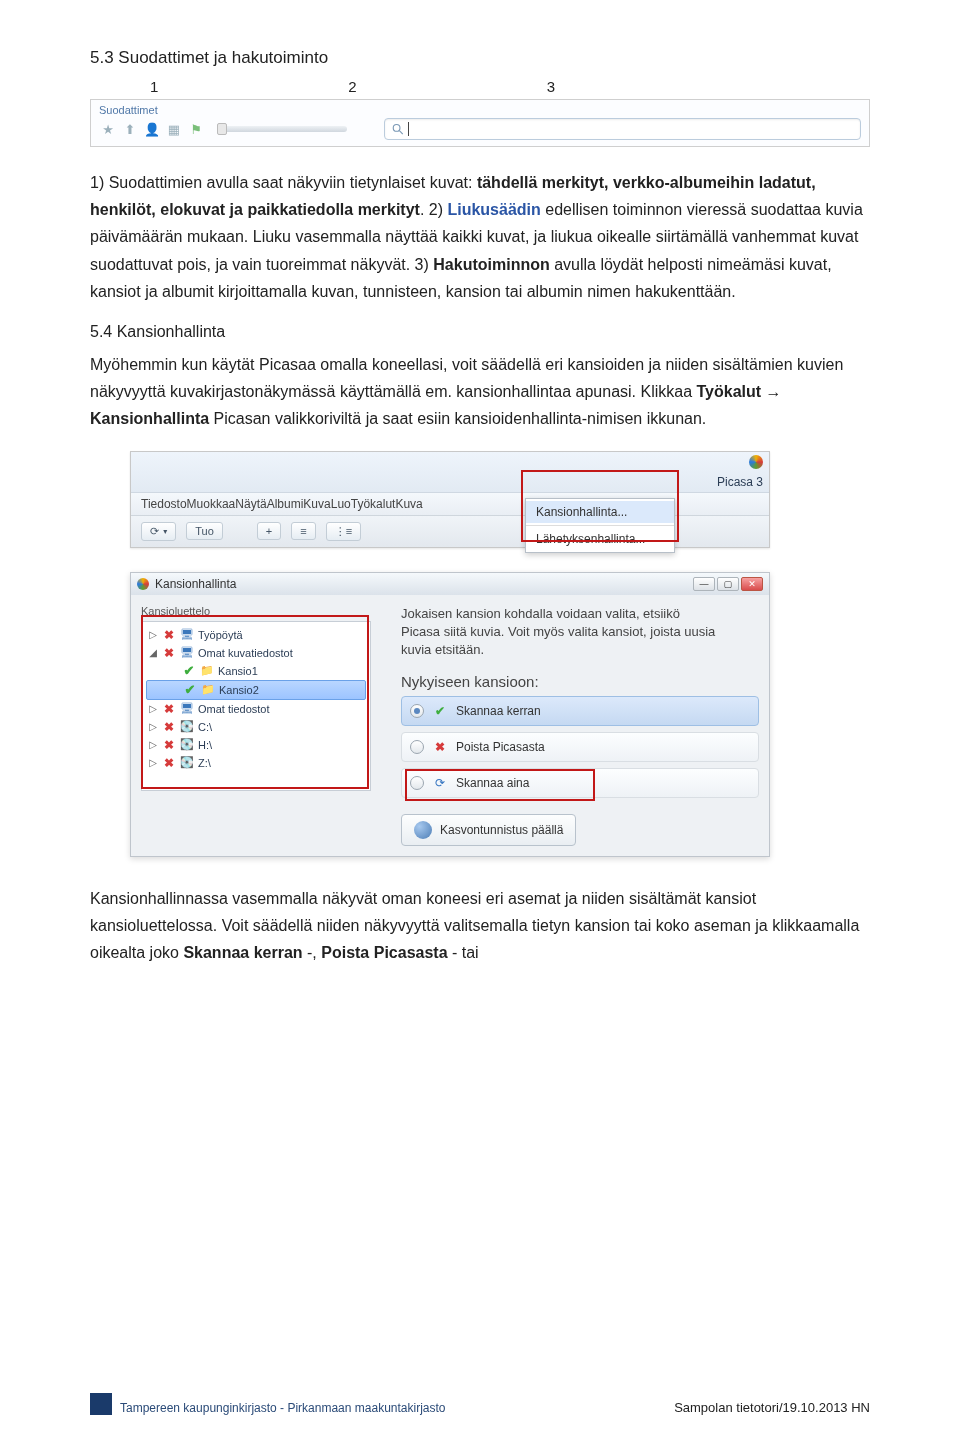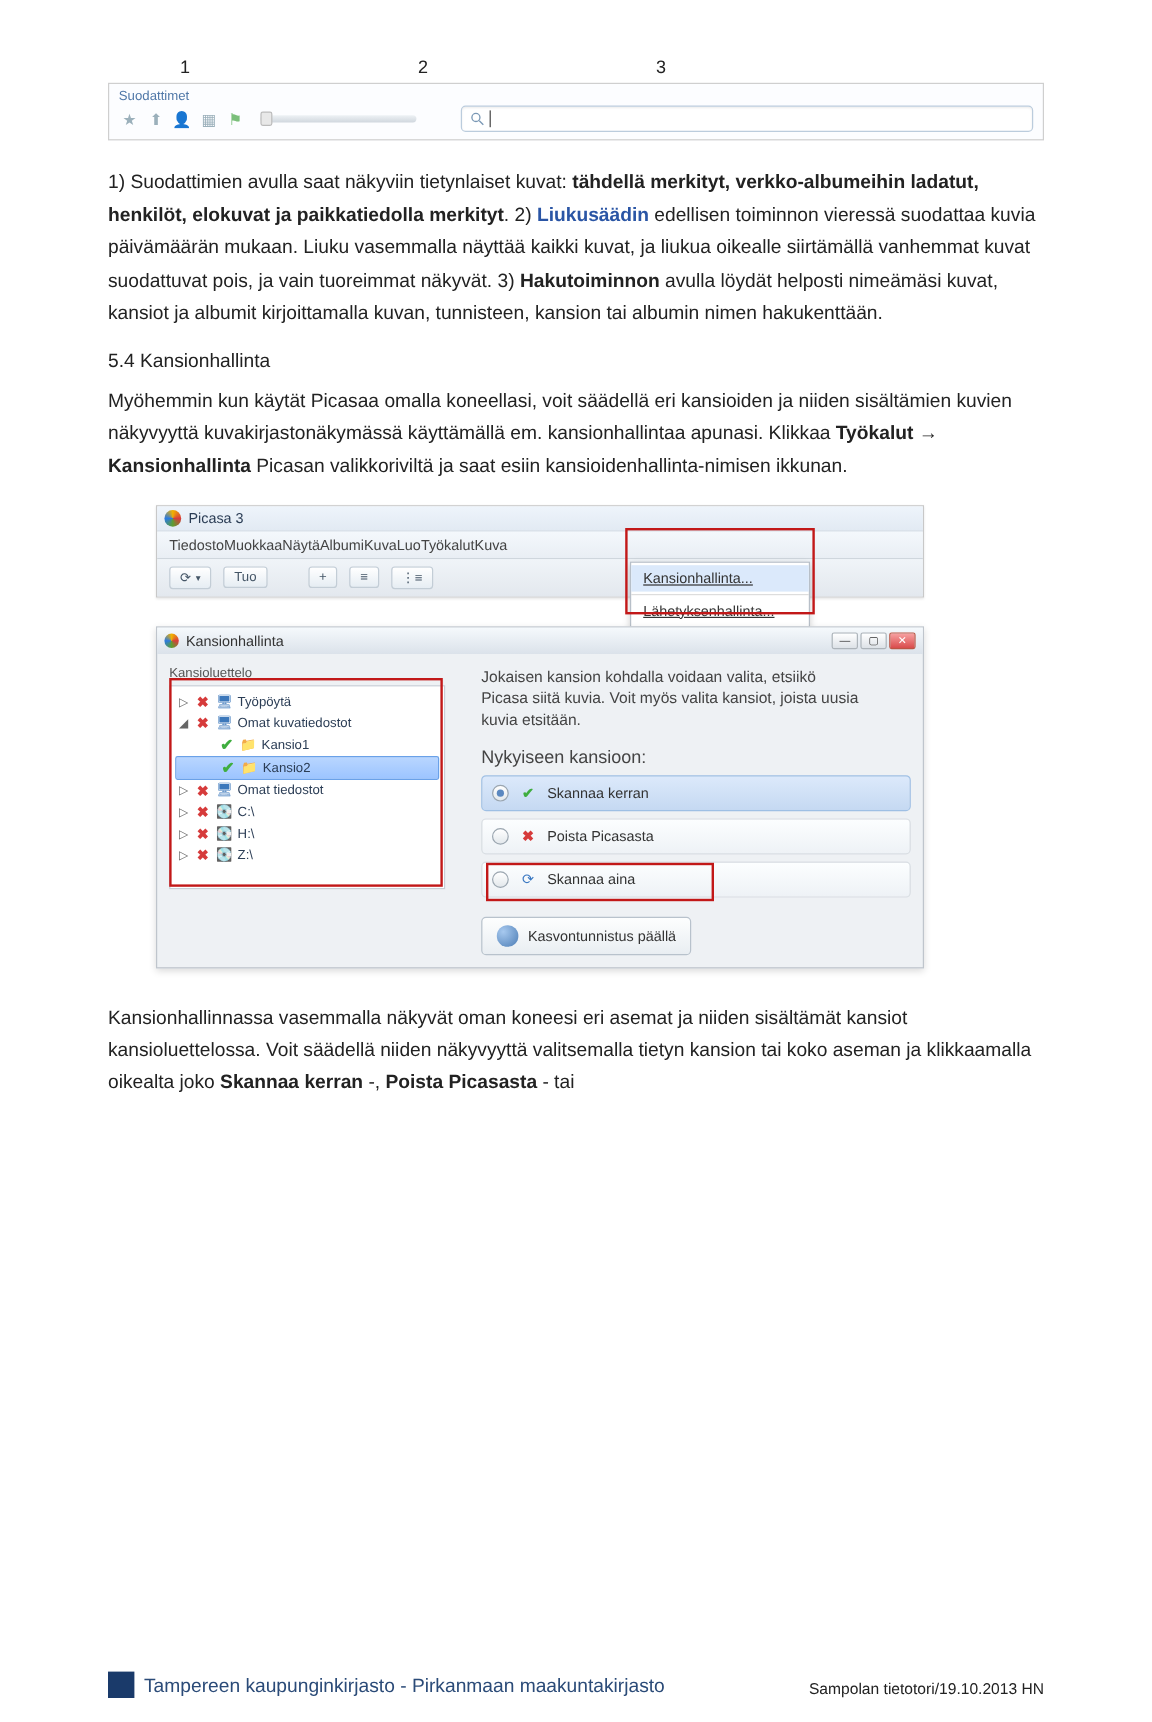--- a/index.html
+++ b/index.html
@@ -55,33 +55,33 @@
   .picasa-menubar {
     margin: 14px auto 24px 40px;
     width: 640px;
     border: 1px solid #c8c8c8;
     background: linear-gradient(#f7fbff,#e6eef6);
     box-shadow: 0 1px 2px rgba(0,0,0,0.1);
     font-size: 12px;
     color: #333;
     position: relative;
   }
-  .picasa-titlebar { display:flex; align-items:flex-end; gap:6px; padding:3px 6px; background: linear-gradient(#eef4fb,#e2eaf3); border-bottom:1px solid #cfd8e2;}
+  .picasa-titlebar { display:flex; align-items:flex-end; gap:6px; padding:3px 6px; background: linear-gradient(#eef4fb,#e2eaf3); border-bottom:1px solid #cfd8e2;flex-direction:column;}
   .picasa-logo { width:14px; height:14px; border-radius:50%; background: conic-gradient(#f2b200,#d83c3c,#5e9e2f,#2a7ae2,#f2b200);}
   .picasa-title { font-size:12px; color:#2b3d55;}
   .picasa-menus { display:flex; padding:4px 10px; color:#444; background:linear-gradient(#f4f8fc,#e9eef4); border-bottom:1px solid #cfd6dd;}
   .picasa-menus span { cursor: default; }
   .picasa-toolbar { display:flex; gap:10px; padding:6px 10px; align-items:center; background: linear-gradient(#f0f4f8,#e3e8ee); }
   .tbtn { background:linear-gradient(#ffffff,#e6edf3); border:1px solid #c3cdd6; border-radius:3px; padding:2px 8px; font-size:11px; color:#456; display:flex; align-items:center; gap:4px;}
   .dropdown-menu {
     position:absolute; top:46px; left:394px; width:150px;
     background:#fff; border:1px solid #b7bfc8; box-shadow:0 2px 6px rgba(0,0,0,0.2);
     padding:2px 0;
   }
-  .dropdown-menu .item { padding:4px 10px; font-size:12px;text-decoration:underline; }
+  .dropdown-menu .item { padding:4px 10px; font-size:12px; }
   .dropdown-menu .item.hover { background:#dbe9fb; }
   .dropdown-menu .sep { height:1px; background:#ddd; margin:2px 0;}
   
   
   .kh-window {
     margin-left: 40px;
     width: 640px;
     border:1px solid #bfc5cc;
     background:#eef1f4;
     box-shadow: 0 2px 6px rgba(0,0,0,0.15);
@@ -115,31 +115,32 @@
   .radio-outer.sel::after { content:""; position:absolute; inset:3px; border-radius:50%; background:#5b88c0;}
   .opt-ic { width:16px; height:16px; display:flex; align-items:center; justify-content:center;}
   .face-btn { display:inline-flex; align-items:center; gap:8px; padding:6px 12px; border:1px solid #b8c2cc; border-radius:4px; background:linear-gradient(#fdfefe,#e9eef2); font-size:12px;}
   .face-ic { width:18px; height:18px; border-radius:50%; background:radial-gradient(circle at 30% 30%, #a7c9ef,#4c7db5);}
   
   .bottom-text { font-size:16px; line-height:1.7; margin-top:28px;}
   
   .footer-row { position:absolute; bottom:20px; left:90px; right:90px; display:flex; justify-content:space-between; align-items:flex-end;}
   .footer-logo { display:flex; align-items:flex-end; gap:8px;}
   .footer-logo .box { width:22px; height:22px; background:#1a3a6a;}
-  .footer-logo .txt { font-size:16px; color:#2b4b78; line-height:1.1;text-align:center;}
+  .footer-logo .txt { font-size:12px; color:#2b4b78; line-height:1.1;text-align:center;}
   .footer-right { font-size:13px; color:#222;}
   
   
   
 </style>
 </head>
 <body>
 
 <div class="page">
 
+  <div class="h2">5.3 Suodattimet ja hakutoiminto</div>
 
   <div class="labels123">
     <span>1</span>
     <span>2</span>
     <span>3</span>
   </div>
 
   <div class="suodattimet-bar">
     <div class="label">Suodattimet</div>
     <div class="row">

